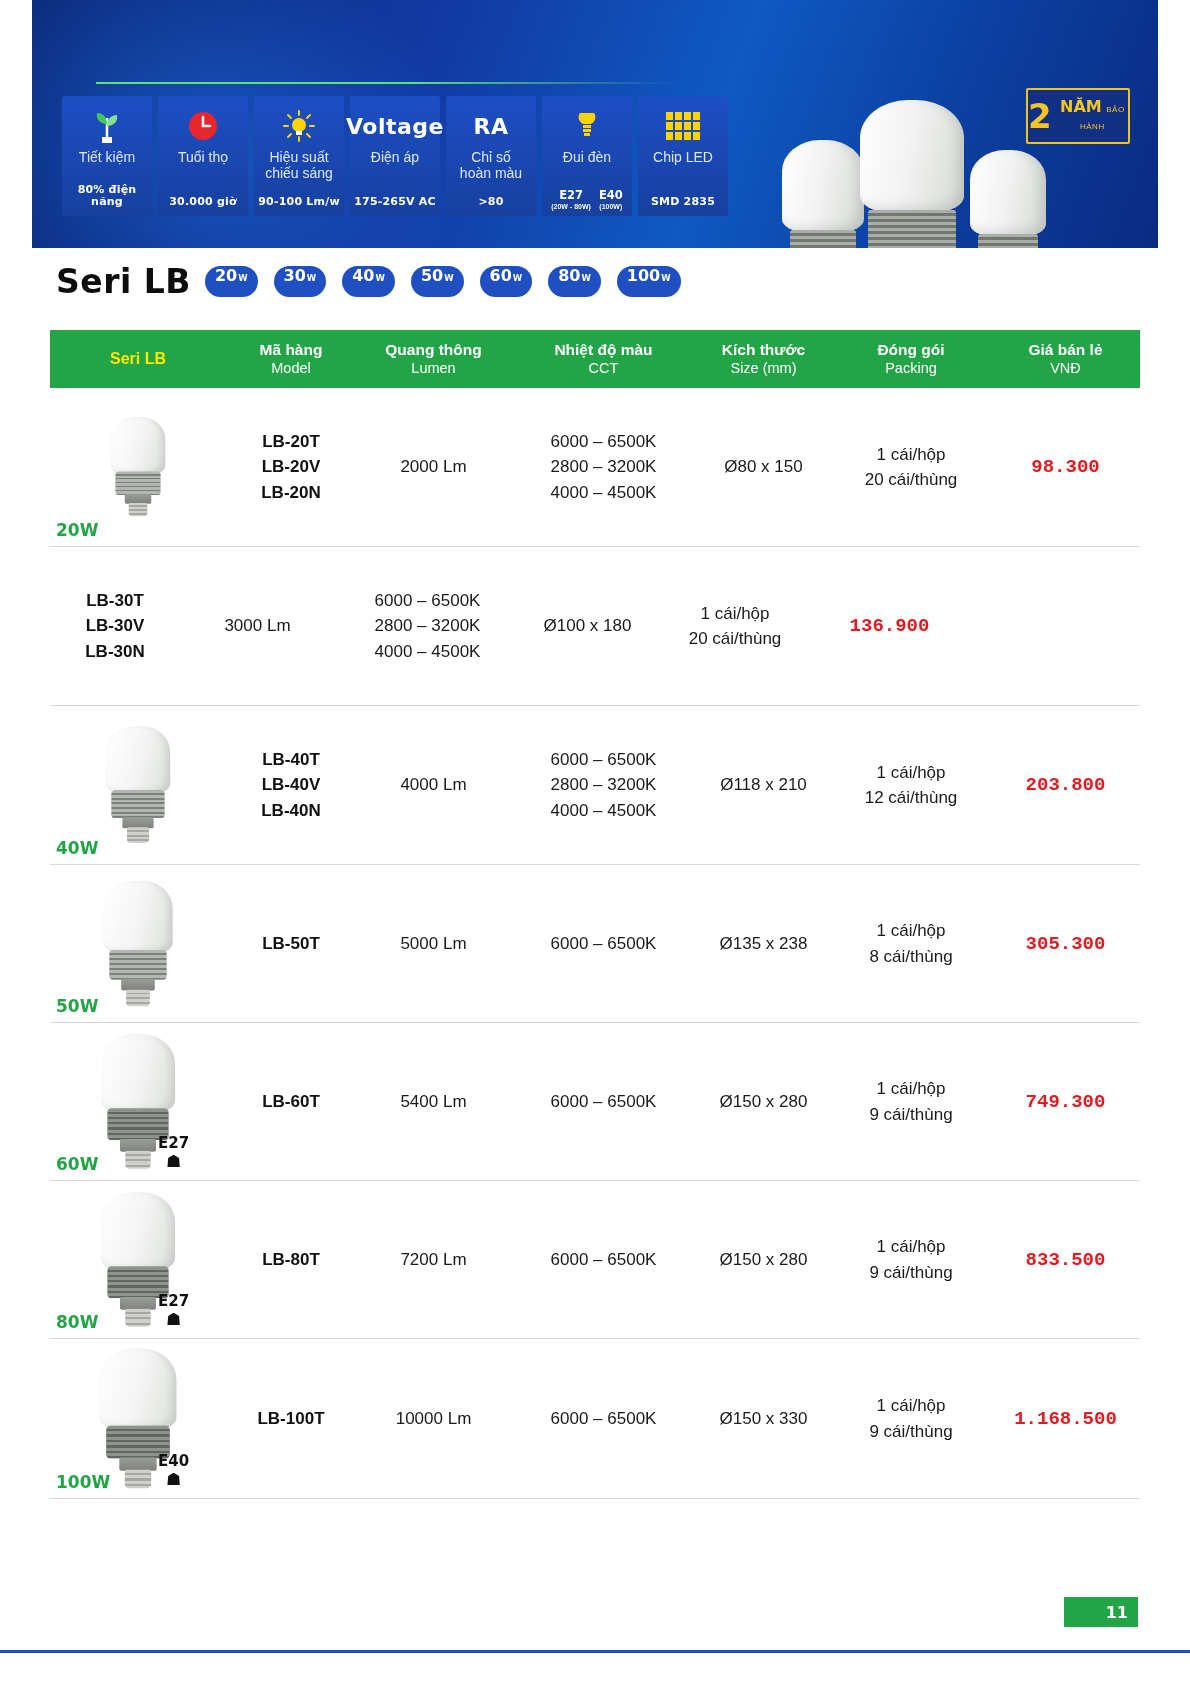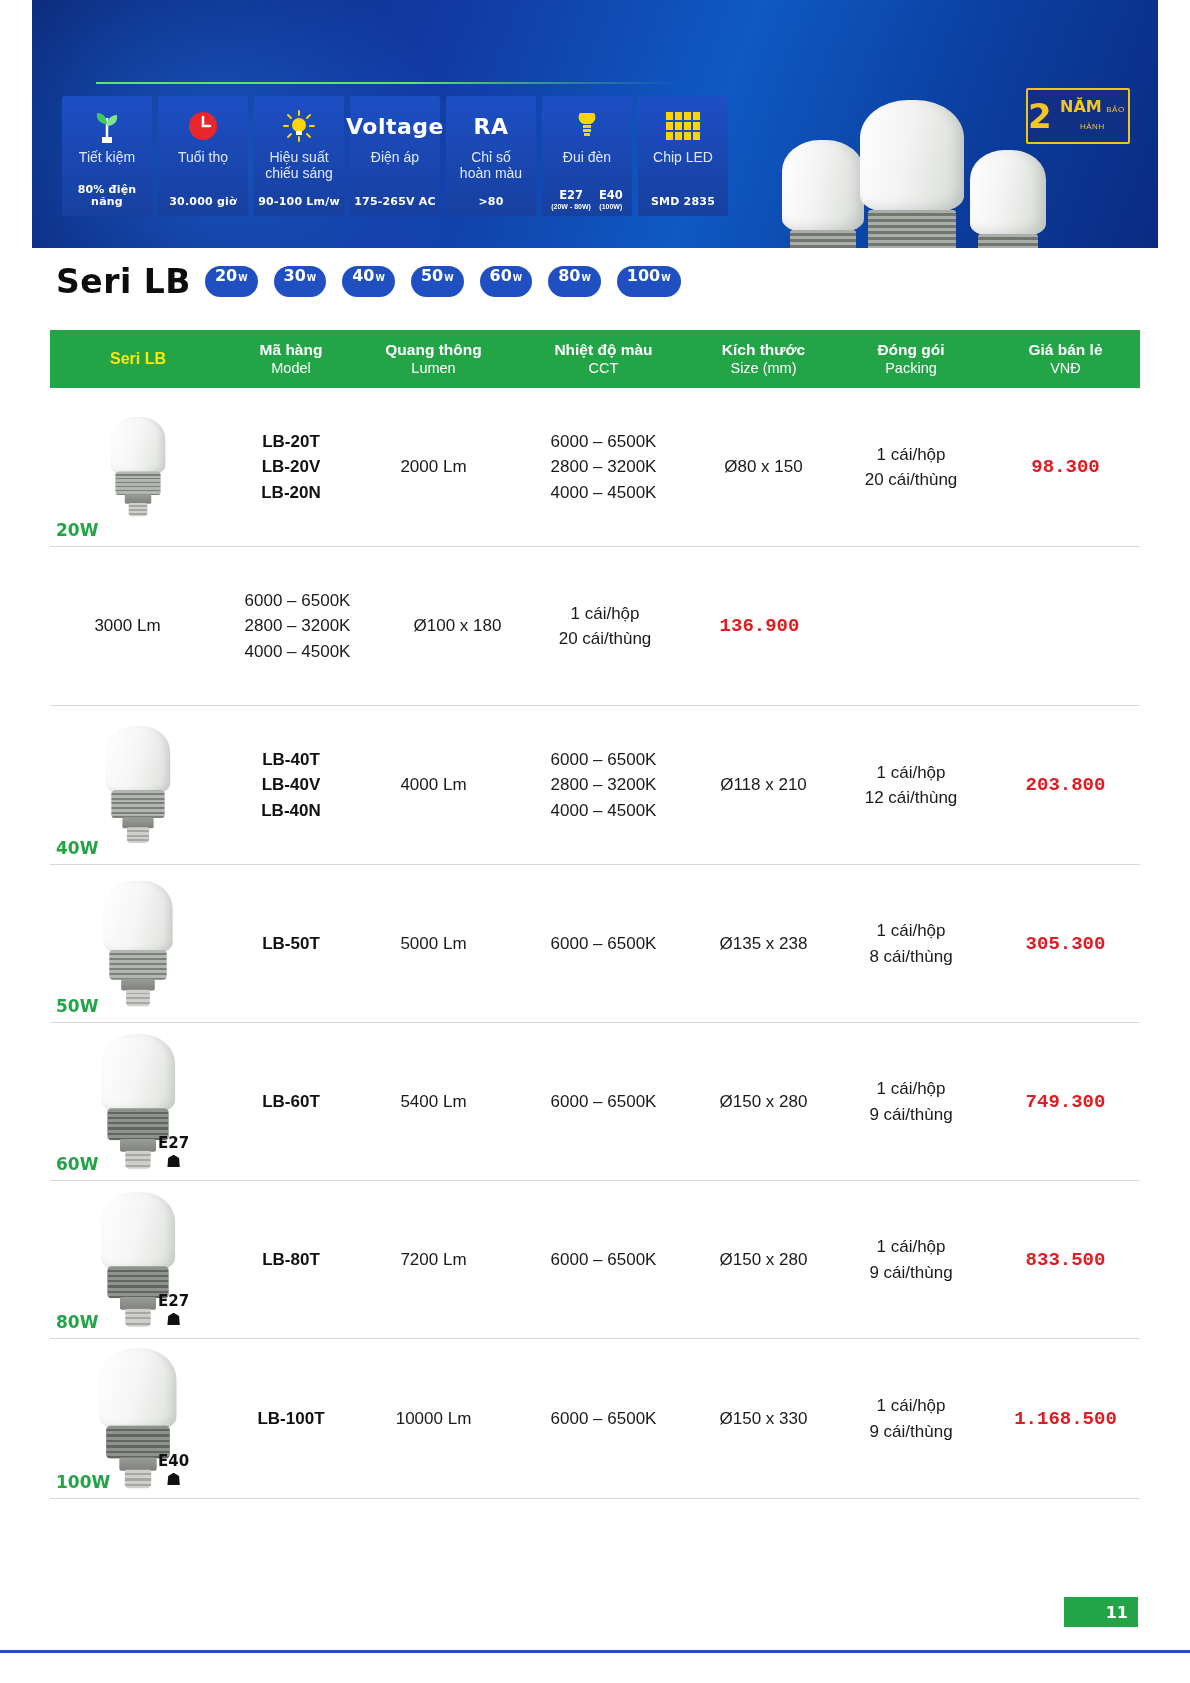--- a/index.html
+++ b/index.html
@@ -567,20 +567,25 @@
       </div>
       <div class="cell col-size size">Ø80 x 150</div>
       <div class="cell col-pack pack">
         <div>1 cái/hộp</div>
         <div>20 cái/thùng</div>
       </div>
       <div class="cell col-price price">98.300</div>
     </div>
 
     <div class="trow" style="height:159px;">
+      <div class="cell col-model model">
+        <div>LB-30T</div>
+        <div>LB-30V</div>
+        <div>LB-30N</div>
+      </div>
       <div class="cell col-lumen lumen">3000 Lm</div>
       <div class="cell col-cct cct">
         <div>6000 – 6500K</div>
         <div>2800 – 3200K</div>
         <div>4000 – 4500K</div>
       </div>
       <div class="cell col-size size">Ø100 x 180</div>
       <div class="cell col-pack pack">
         <div>1 cái/hộp</div>
         <div>20 cái/thùng</div>

